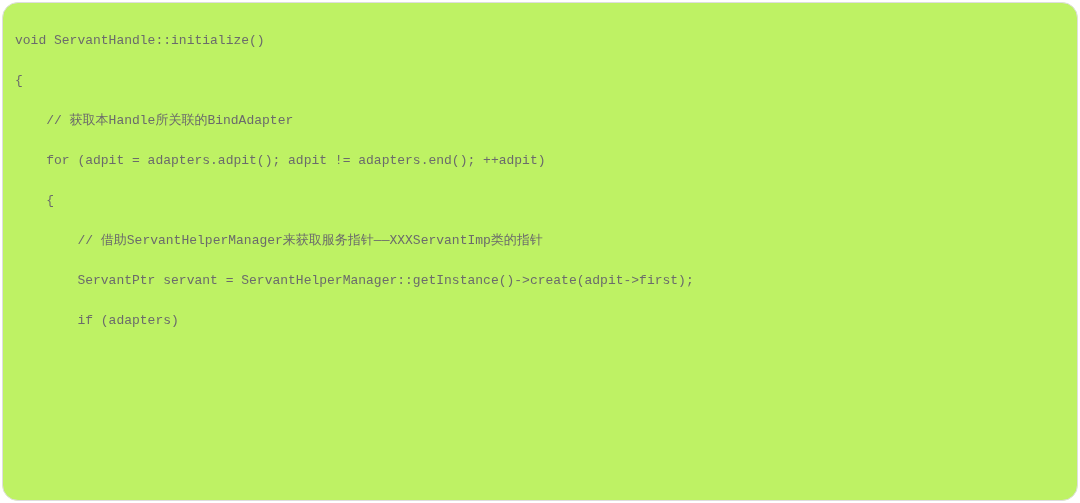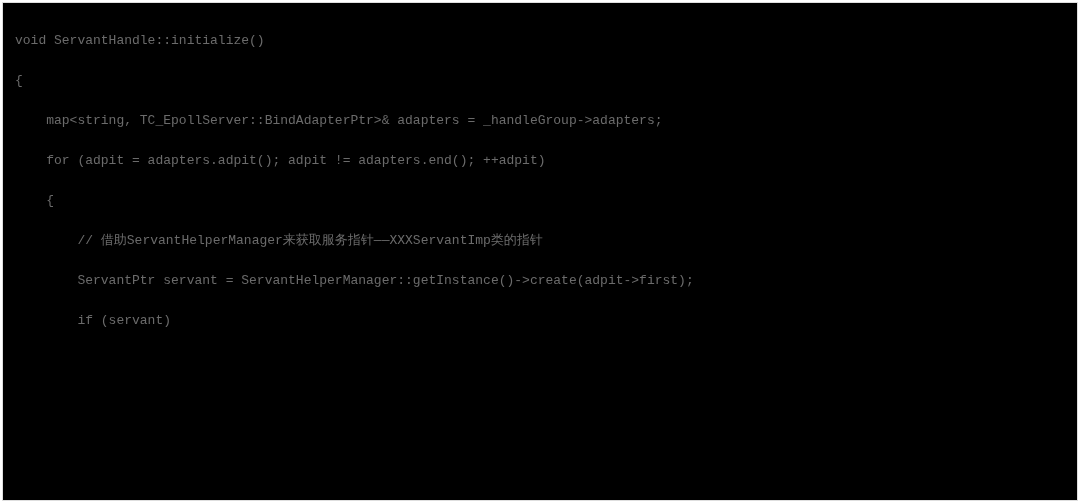--- a/index.html
+++ b/index.html
@@ -9,47 +9,47 @@
     height: 503px;
     background: #ffffff;
     overflow: hidden;
   }
   .code-block {
     box-sizing: border-box;
     width: 1076px;
     height: 499px;
     margin: 2px;
     border: 1px solid #dedede;
-    border-radius: 0;
-    background: #000000;
+    border-radius: 16px;
+    background: #bef264;
     padding: 8px 12px;
     font-family: Consolas, "Courier New", monospace;
     font-size: 13px;
     line-height: 20px;
     color: #6b6b6b;
     white-space: pre;
     overflow: hidden;
   }
   .line {
     display: block;
     min-height: 20px;
   }
 </style>
 </head>
 <body>
 
 <div class="code-block">
 <span class="line">void ServantHandle::initialize()</span>
 <span class="line">{</span>
-<span class="line">    map&lt;string, TC_EpollServer::BindAdapterPtr&gt;&amp; adapters = _handleGroup-&gt;adapters;</span>
+<span class="line">    // 获取本Handle所关联的BindAdapter</span>
 <span class="line">    for (adpit = adapters.adpit(); adpit != adapters.end(); ++adpit)</span>
 <span class="line">    {</span>
 <span class="line">        // 借助ServantHelperManager来获取服务指针——XXXServantImp类的指针</span>
 <span class="line">        ServantPtr servant = ServantHelperManager::getInstance()-&gt;create(adpit-&gt;first);</span>
-<span class="line">        if (servant)</span>
+<span class="line">        if (adapters)</span>
 
 
 
 
 
 
 
 
 
 

